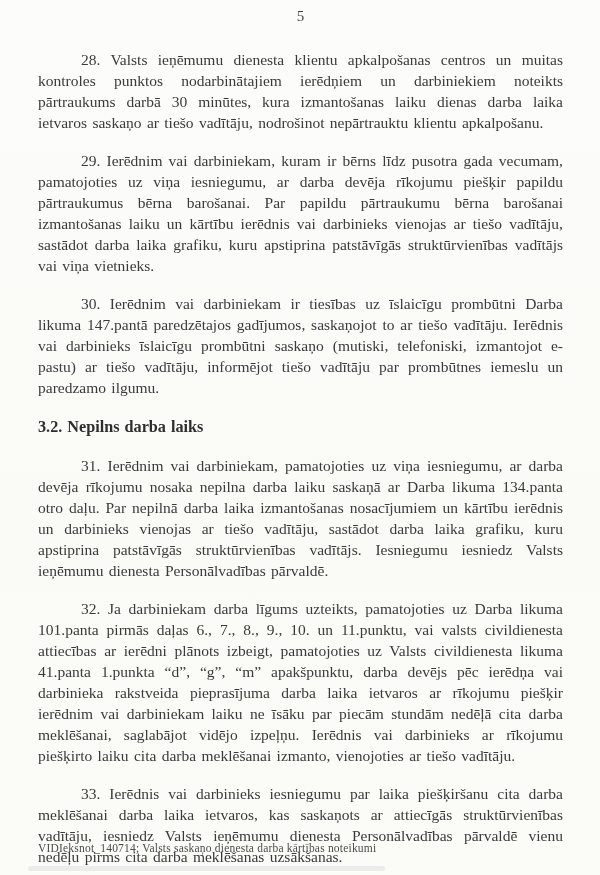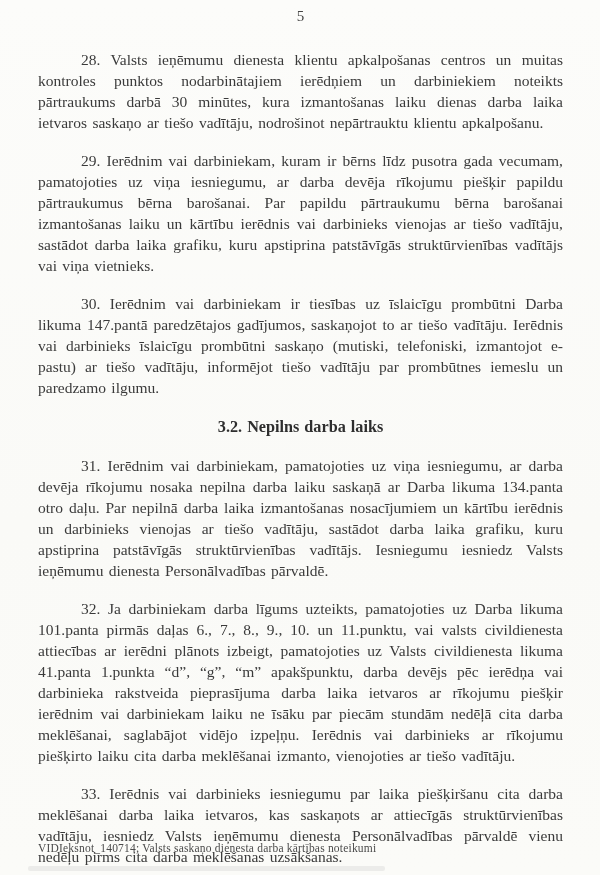--- a/index.html
+++ b/index.html
@@ -33,21 +33,21 @@
     font-size: 15.5px;
     line-height: 21px;
     text-align: justify;
     text-indent: 43px;
     margin: 0 0 17px 0;
     word-spacing: 1.5px;
   }
   h3.heading {
     font-size: 16.2px;
     font-weight: bold;
-    text-align: center;
+    text-align: left;
     color: #2e2e2e;
     margin: 19px 0 17px 0;
     line-height: 21px;
     word-spacing: 1px;
   }
   .footer-note {
     position: absolute;
     left: 38px;
     top: 842px;
     font-size: 11.5px;

